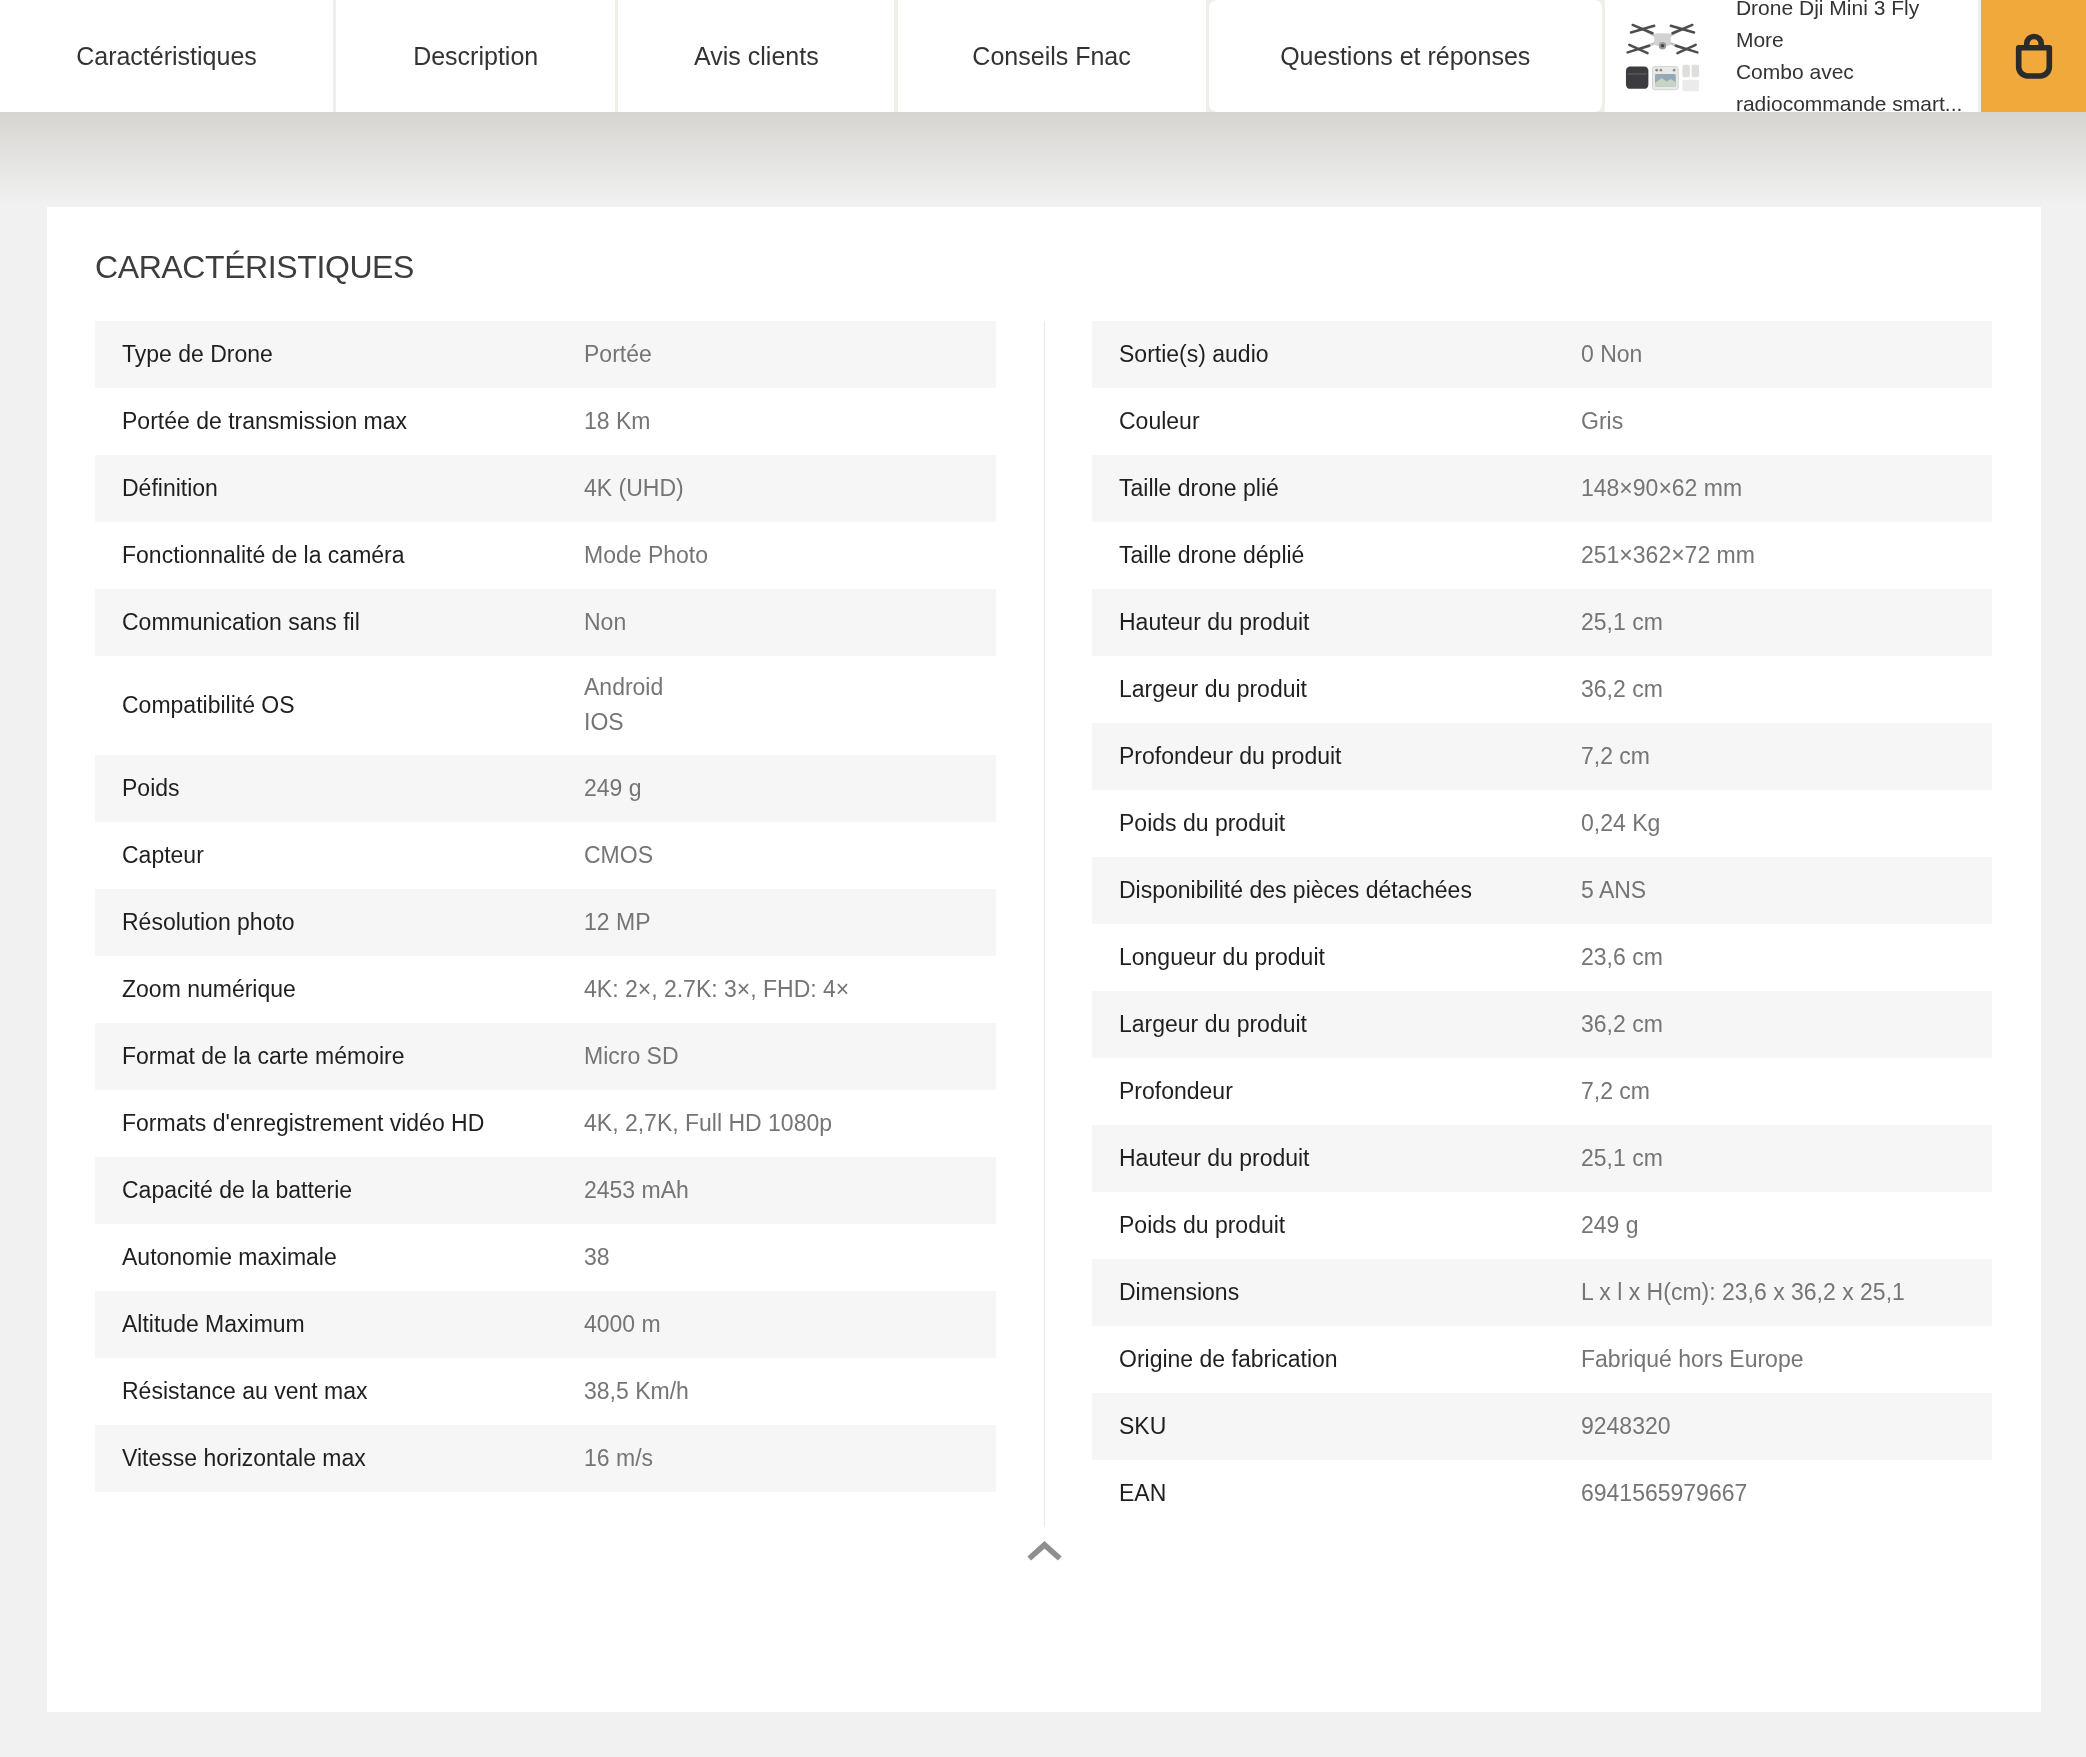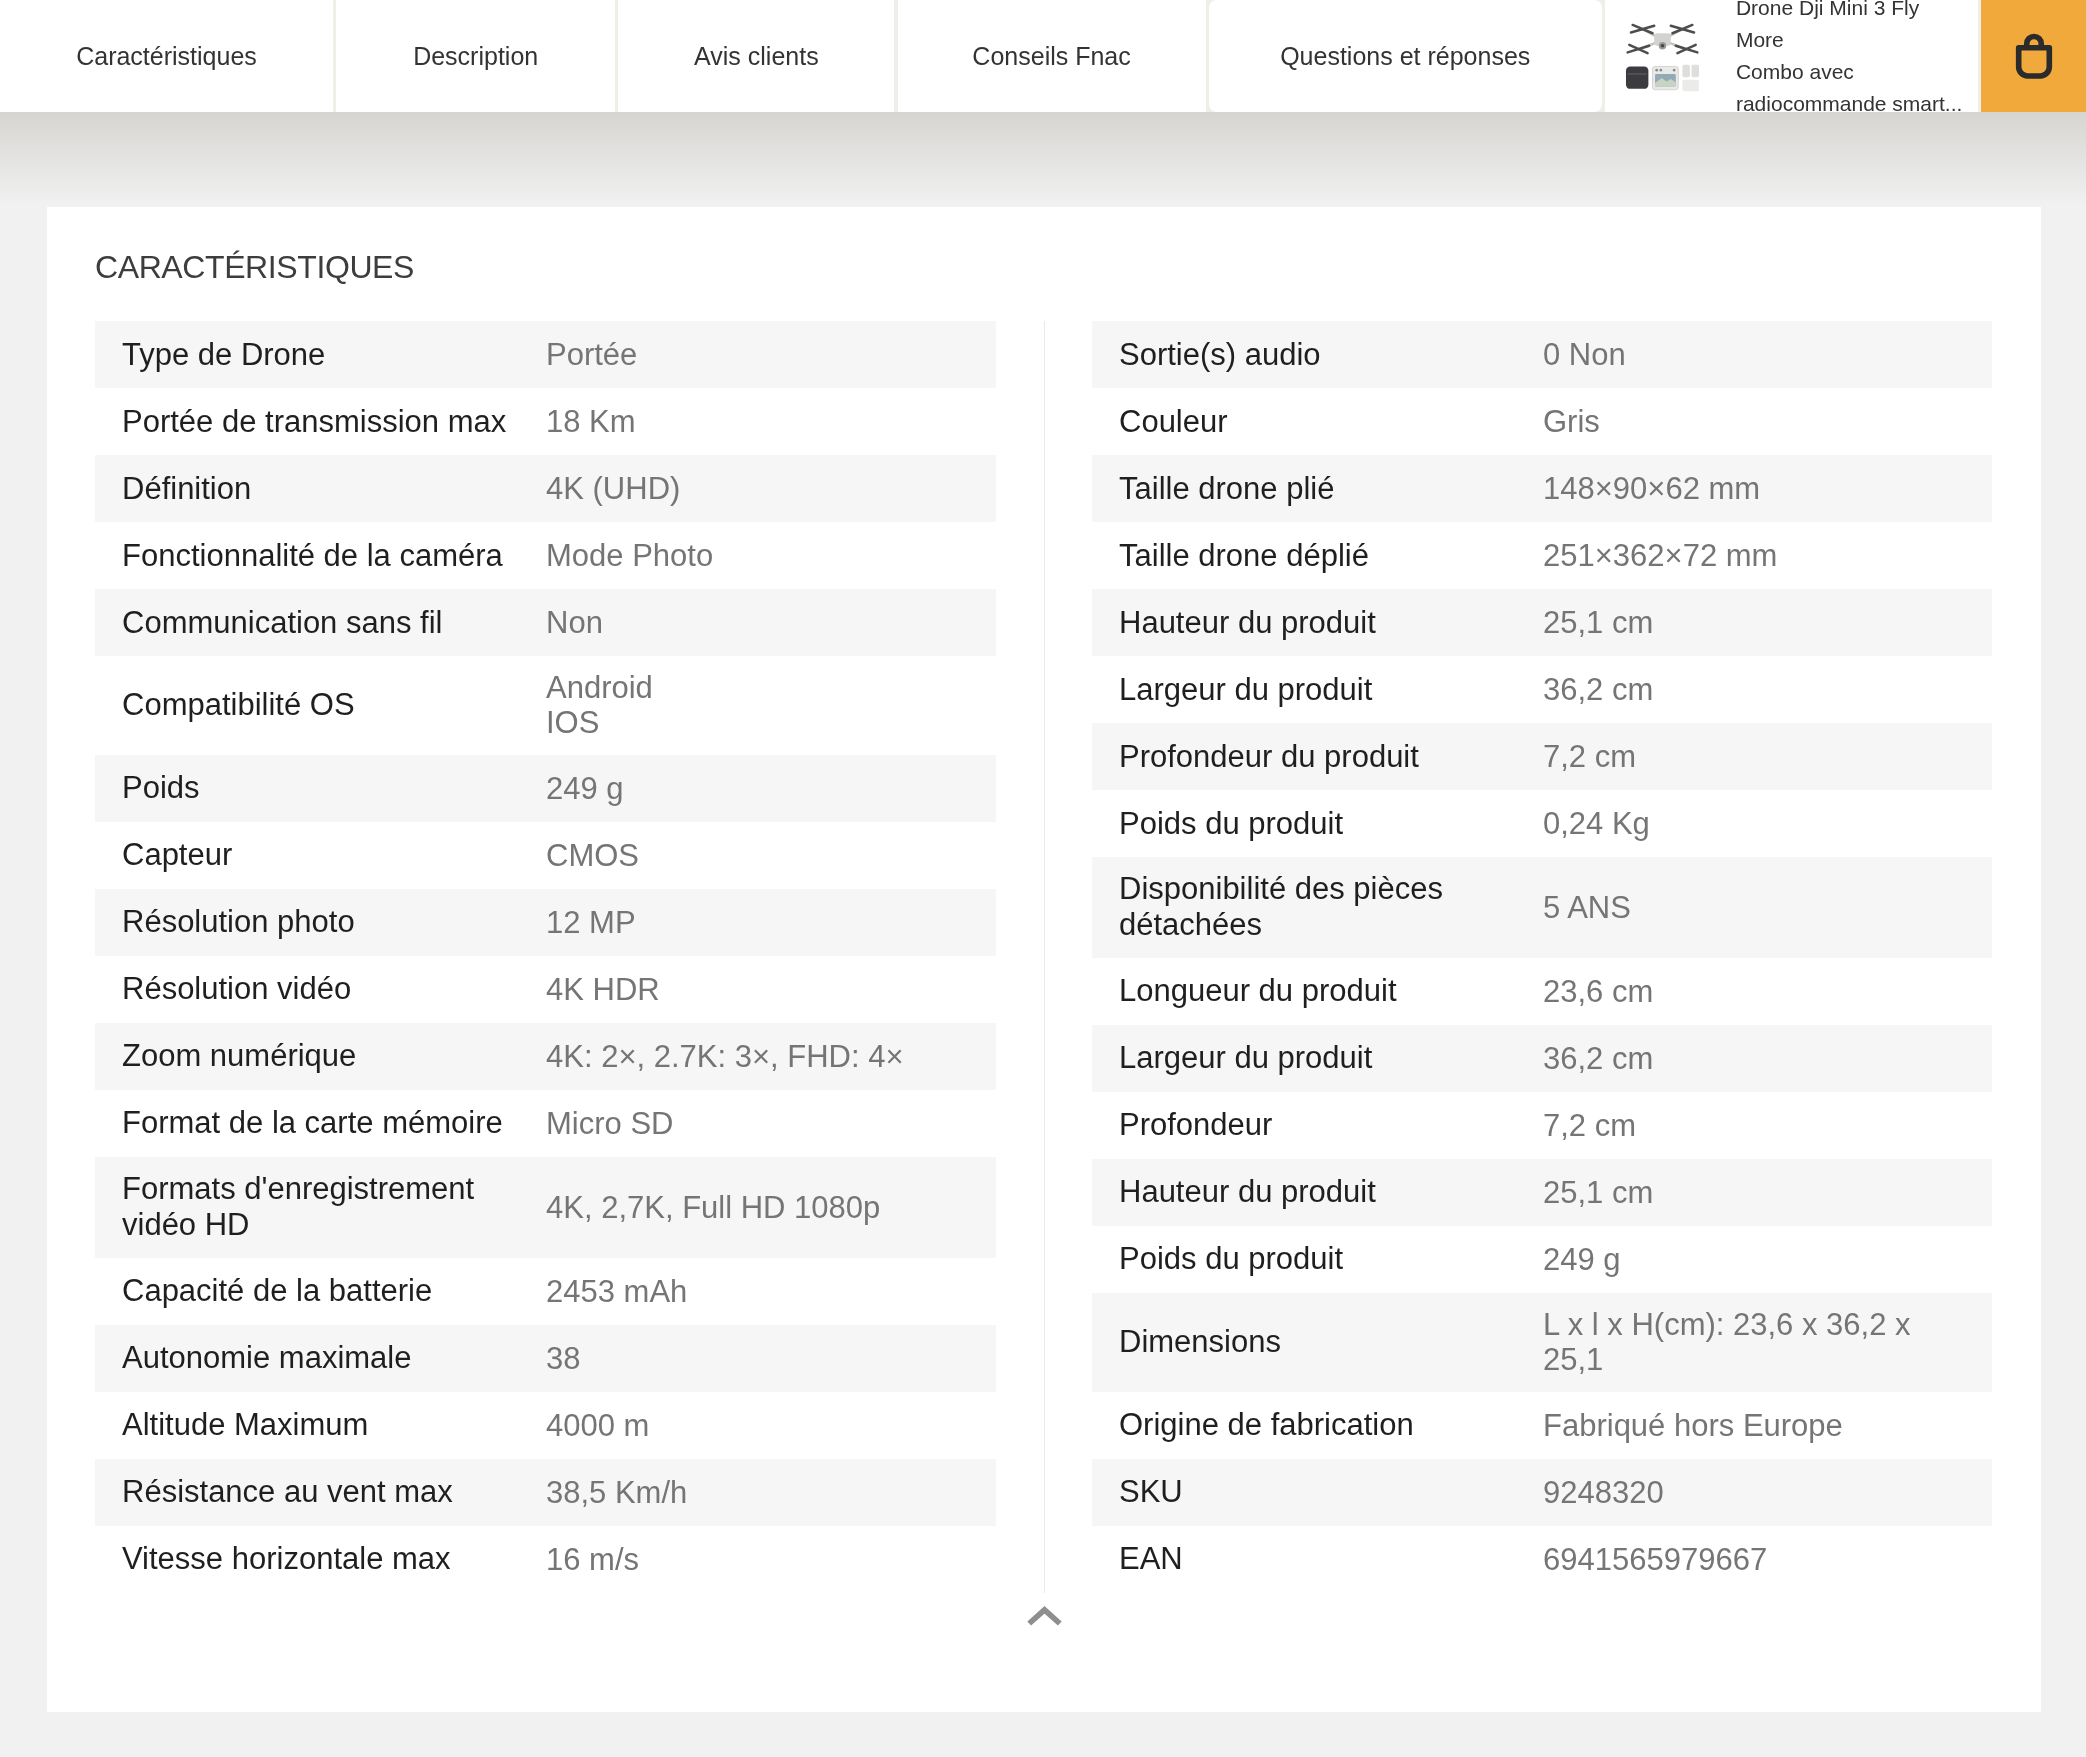--- a/index.html
+++ b/index.html
@@ -74,21 +74,22 @@
   .col { width:901px; flex:none; }
   .col-right { margin-left:96px; width:900px; }
   .column-divider {
     position:absolute; left:949px; top:0; bottom:0;
     width:0.8px; background:#e9e9e9;
   }
   .spec-row {
     display:flex; align-items:center;
     min-height:67px;
     padding:14.4px 16px 14.4px 27px;
-    font-size:31px;
+    font-size:23px;
+    gap:38px;
   }
   .spec-row:nth-child(odd) { background:#f6f6f6; }
   .spec-label { flex:none; width:424px; color:#1f1f1f; padding-right:19px; }
   .spec-value { flex:1; color:#757575; line-height:35px; white-space:pre-line; }
 
   .chevron-row {
     display:flex; justify-content:center;
     margin-top:8px;
   }
   .chevron-btn {
@@ -200,24 +201,20 @@
         </div>
         <div class="spec-row">
           <div class="spec-label">Capteur</div>
           <div class="spec-value">CMOS</div>
         </div>
         <div class="spec-row">
           <div class="spec-label">Résolution photo</div>
           <div class="spec-value">12 MP</div>
         </div>
         <div class="spec-row">
-          <div class="spec-label">Résolution vidéo</div>
-          <div class="spec-value">4K HDR</div>
-        </div>
-        <div class="spec-row">
           <div class="spec-label">Zoom numérique</div>
           <div class="spec-value">4K: 2×, 2.7K: 3×, FHD: 4×</div>
         </div>
         <div class="spec-row">
           <div class="spec-label">Format de la carte mémoire</div>
           <div class="spec-value">Micro SD</div>
         </div>
         <div class="spec-row">
           <div class="spec-label">Formats d'enregistrement vidéo HD</div>
           <div class="spec-value">4K, 2,7K, Full HD 1080p</div>

